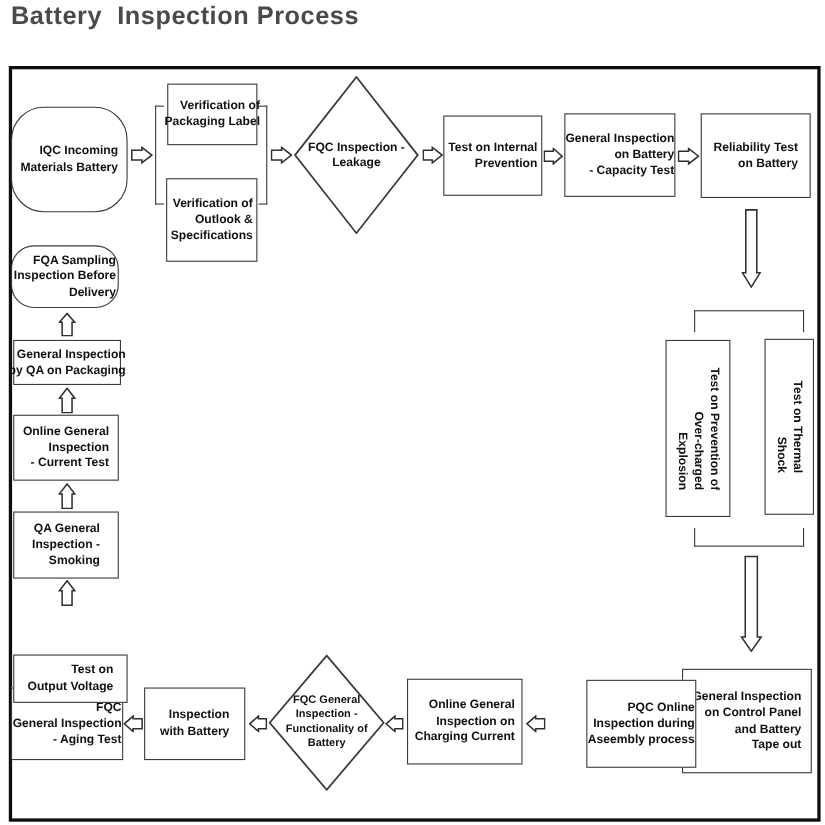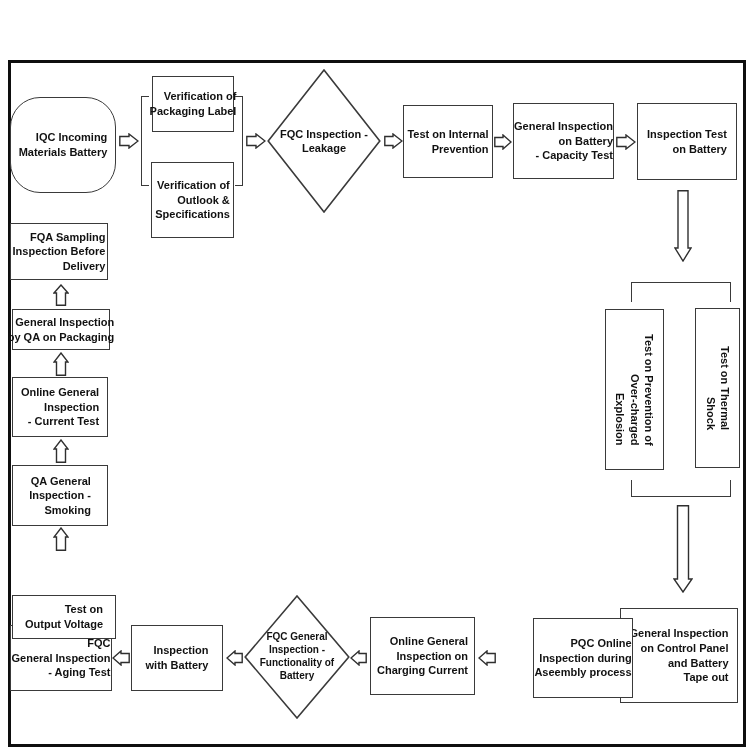--- a/index.html
+++ b/index.html
@@ -37,20 +37,21 @@
   .bracket-l{border:1.6px solid #3a3a3a;border-right:none;}
   .bracket-r{border:1.6px solid #3a3a3a;border-left:none;}
   .bracket-t{border:1.6px solid #3a3a3a;border-bottom:none;}
   .bracket-b{border:1.6px solid #3a3a3a;border-top:none;}
 </style>
 </head>
 <body>
 
 <div class="canvas">
 
+  <h1 class="title">Battery  Inspection Process</h1>
 
   <div class="frame"></div>
 
   <div class="node rounded" style="left:10px;top:97px;width:106px;height:96px;">IQC Incoming
 Materials Battery</div>
 
   <div class="arrow" style="left:119px;top:133px;width:20px;height:16px;"><svg width="20" height="16">
         <polygon points="0.8,3.5 10,3.5 10,1 19,8 10,15 10,12.5 0.8,12.5" fill="#ffffff" stroke="#2f2f2f" stroke-width="1.4"></polygon>
       </svg></div>
 
@@ -89,21 +90,21 @@
       </svg></div>
 
   <div class="node" style="left:513px;top:103px;width:101px;height:76px;">General Inspection
 on Battery
 - Capacity Test</div>
 
   <div class="arrow" style="left:616px;top:134px;width:20px;height:16px;"><svg width="20" height="16">
         <polygon points="0.8,3.5 10,3.5 10,1 19,8 10,15 10,12.5 0.8,12.5" fill="#ffffff" stroke="#2f2f2f" stroke-width="1.4"></polygon>
       </svg></div>
 
-  <div class="node" style="left:637px;top:103px;width:100px;height:77px;">Inspection Test
+  <div class="node" style="left:637px;top:103px;width:100px;height:77px;">Reliability Test
 on Battery</div>
 
   <div class="arrow" style="left:674px;top:190px;width:18px;height:72px;"><svg width="18" height="72">
         <polygon points="4,0.8 4,58 1,58 9,71 17,58 14,58 14,0.8" fill="#ffffff" stroke="#2f2f2f" stroke-width="1.4"></polygon>
       </svg></div>
 
   <div class="bracket bracket-t" style="left:631px;top:282px;width:100px;height:20px;"></div>
 
   <div class="node vertical" style="left:605px;top:309px;width:59px;height:161px;">Test on Prevention of
 Over-charged
@@ -195,17 +196,17 @@
         <polygon points="3.5,23.2 3.5,10 1,10 8,1 15,10 12.5,10 12.5,23.2" fill="#ffffff" stroke="#2f2f2f" stroke-width="1.4"></polygon>
       </svg></div>
 
   <div class="node" style="left:12px;top:309px;width:98px;height:41px;">General Inspection
 by QA on Packaging</div>
 
   <div class="arrow" style="left:53px;top:284px;width:16px;height:22px;"><svg width="16" height="22">
         <polygon points="3.5,21.2 3.5,9 1,9 8,1 15,9 12.5,9 12.5,21.2" fill="#ffffff" stroke="#2f2f2f" stroke-width="1.4"></polygon>
       </svg></div>
 
-  <div class="node" style="left:10px;top:223px;width:98px;height:57px;">FQA Sampling
+  <div class="node" style="left:10px;top:223px;width:98px;height:57px;border-radius:21px;">FQA Sampling
 Inspection Before
 Delivery</div>
 
 </div>
 
 </body></html>

